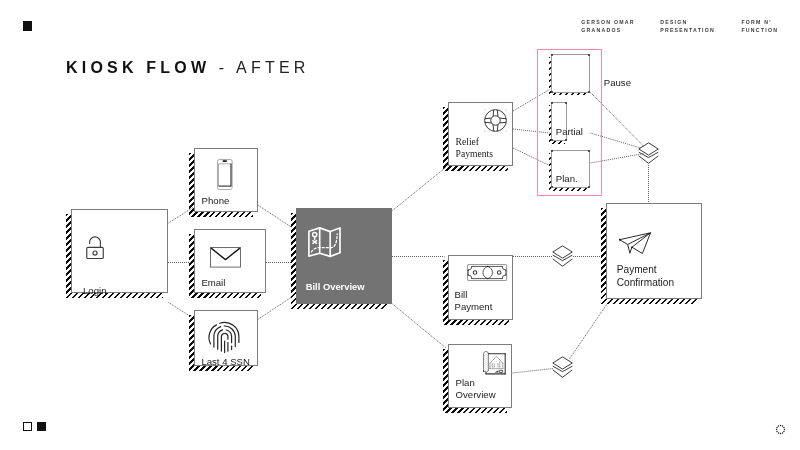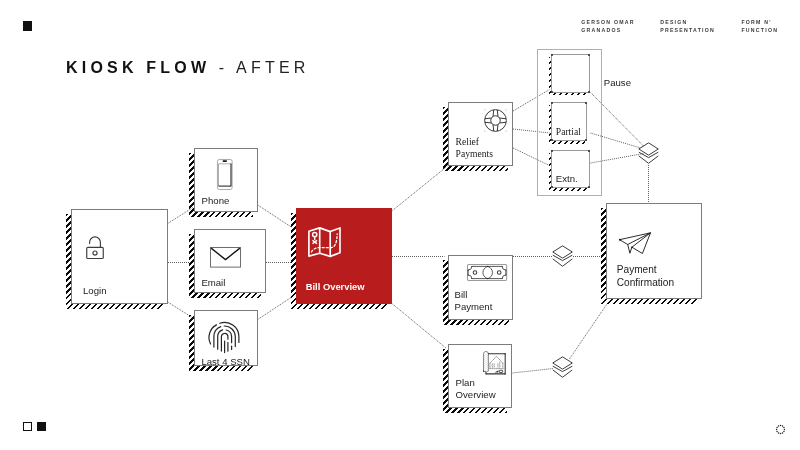--- a/index.html
+++ b/index.html
@@ -32,21 +32,21 @@
       background:repeating-linear-gradient(135deg,#0a0a0a 0 1.45px,rgba(255,255,255,0) 1.45px 4.24px);}
   .node.sm .hatch{left:-2.6px;top:2.6px;right:2.6px;bottom:-2.6px;
       background:repeating-linear-gradient(135deg,#0a0a0a 0 1.3px,rgba(255,255,255,0) 1.3px 4.24px);}
   .node .face{position:absolute;left:0;top:0;right:0;bottom:0;background:#fff;
       border:1px solid #7c7c7c;box-sizing:border-box;}
   .node.sm .face{border-color:#9a9a9a;}
   .corner-dots{position:absolute;left:-0.9px;top:-0.9px;right:-0.9px;bottom:-0.9px;}
   .corner-dots i{position:absolute;width:1.9px;height:1.9px;background:#2c2c2c;border-radius:50%;}
   .corner-dots i.tl{left:0;top:0;} .corner-dots i.tr{right:0;top:0;}
   .corner-dots i.bl{left:0;bottom:0;} .corner-dots i.br{right:0;bottom:0;}
-  .node.accent .face{background:#b91c1c;border:none;}
+  .node.accent .face{background:#737373;border:none;}
   .node .lbl{position:absolute;transform:translateZ(0);font-size:9.6px;line-height:12.1px;color:#222;white-space:pre;}
   .node.accent .lbl{font-size:9.4px;line-height:12px;}
   .node.big-type .lbl{font-size:10.1px;line-height:12.7px;}
   .node.accent .lbl{color:#fff;font-weight:bold;}
   .node .ico{position:absolute;}
   .node .ico svg{display:block;overflow:visible;}
 
   
   .group-box{position:absolute;border:1px solid #f58ca8;box-sizing:border-box;}
 
@@ -94,21 +94,21 @@
       <path d="M590.5 133 L644 149"></path>
       <path d="M590.5 163 L644 153.5"></path>
       <path d="M648.5 165 L648.5 202"></path>
       <path d="M513 256.5 L552 256.5"></path>
       <path d="M573 256.5 L602 256.5"></path>
       <path d="M512.5 373 L553 368.5"></path>
       <path d="M569.5 359 L608 302.5"></path>
     </g>
   </svg>
 
-  <div class="node" style="left:71px;top:209px;width:97px;height:95px;">
+  <div class="node" style="left:71px;top:209px;width:97px;height:84px;">
     <span class="hatch"></span>
     <span class="face">
       <span class="ico" style="left:14px;top:26px;width:18px;height:23px;">
         <svg viewBox="0 0 18 23" width="18" height="23">
           <g fill="none" stroke="#3c3c3c" stroke-width="1.15" stroke-linecap="round" stroke-linejoin="round">
             <path d="M3.6,7.4 L3.6,6.3 A5.4,5.4 0 0 1 14.4,6.3 L14.4,11.3"></path>
             <rect x="0.75" y="11.4" width="16.5" height="11.1" rx="1.1"></rect>
             <circle cx="9" cy="17" r="2.05"></circle>
           </g>
         </svg>
@@ -319,21 +319,21 @@
       <span class="corner-dots">
           <i class="tl"></i>
           <i class="tr"></i>
           <i class="bl"></i>
           <i class="br"></i>
         </span>
       <span class="lbl" style="left:3.5px;top:22.4px;margin-left:48px;">Pause</span>
     </span>
   </div>
 
-  <div class="node sm" style="left:551.3px;top:102.3px;width:36px;height:38.8px;font-family:Liberation Serif, serif;">
+  <div class="node sm" style="left:551.3px;top:102.3px;width:16px;height:38.8px;">
     <span class="hatch"></span>
     <span class="face">
       <span class="corner-dots">
           <i class="tl"></i>
           <i class="tr"></i>
           <i class="bl"></i>
           <i class="br"></i>
         </span>
       <span class="lbl" style="left:3.5px;top:22.4px;">Partial</span>
     </span>
@@ -341,21 +341,21 @@
 
   <div class="node sm" style="left:551.3px;top:150px;width:38.9px;height:38.4px;">
     <span class="hatch"></span>
     <span class="face">
       <span class="corner-dots">
           <i class="tl"></i>
           <i class="tr"></i>
           <i class="bl"></i>
           <i class="br"></i>
         </span>
-      <span class="lbl" style="left:3.5px;top:22.4px;">Extn.</span>
+      <span class="lbl" style="left:3.5px;top:22.4px;">Plan.</span>
     </span>
   </div>
 
   <div class="node big-type" style="left:605.8px;top:203px;width:96px;height:96px;">
     <span class="hatch"></span>
     <span class="face">
       <span class="ico" style="left:11.9px;top:27.9px;width:32.2px;height:22.3px;">
         <svg viewBox="0 0 32.2 22.3" width="32.2" height="22.3">
           <g fill="none" stroke="#151515" stroke-width="0.9" stroke-linejoin="round">
             <path d="M0.6,7.7 L31.5,0.8 L23.4,21.5 L12.9,15.2 L10.9,21.2 L8.7,12.5 Z"></path>

